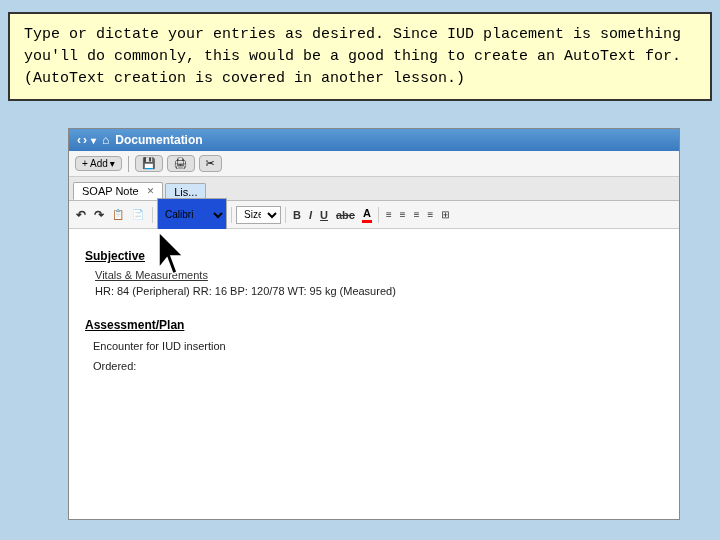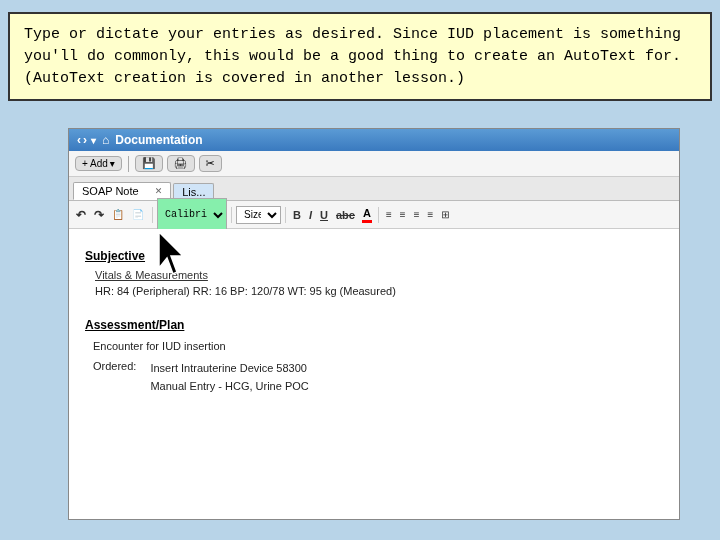--- a/index.html
+++ b/index.html
@@ -92,21 +92,21 @@
       background: #d0e4f7;
       border: 1px solid #aaa;
       border-bottom: none;
       font-size: 11px;
       padding: 2px 8px;
       cursor: pointer;
       margin-right: 2px;
       border-radius: 2px 2px 0 0;
       display: flex;
       align-items: center;
-      gap: 16px;
+      gap: 8px;
     }
 
     .tab.active {
       background: white;
       border-bottom: 1px solid white;
     }
 
     .tab-close {
       font-size: 9px;
       color: #666;
@@ -118,25 +118,24 @@
       display: flex;
       align-items: center;
       padding: 2px 4px;
       height: 28px;
       gap: 2px;
     }
 
     .font-select {
       font-size: 10px;
       border: 1px solid #aaa;
-      background: #86efac;
+      background: #1d4ed8;
       padding: 1px 3px;
       width: 70px;
       height: 34px;
-      font-family: Liberation Mono, monospace;
     }
 
     .size-select {
       font-size: 10px;
       border: 1px solid #aaa;
       background: white;
       padding: 1px 3px;
       width: 45px;
       height: 18px;
     }
@@ -326,24 +325,20 @@
 
     <div class="sub-heading" style="margin-left: 10px;">Vitals &amp; Measurements</div>
     <div class="section-content" style="margin-left: 10px;">HR: 84 (Peripheral)  RR: 16  BP: 120/78  WT: 95 kg (Measured)</div>
 
     <div class="section-heading" style="margin-top: 18px;">Assessment/Plan</div>
 
     <div class="section-content" style="margin-left: 8px; margin-top: 4px;">Encounter for IUD insertion</div>
 
     <div style="display:flex; margin-left: 8px; margin-top: 6px;">
       <span style="font-size:11px; color:#222; margin-right:6px; white-space:nowrap;">Ordered:</span>
-      <div>
-        <div class="ordered-item">Insert Intrauterine Device 58300</div>
-        <div class="ordered-item">Manual Entry - HCG, Urine POC</div>
-      </div>
     </div>
 
   </div>
 </div>
 
 <div class="arrow-cursor">
   <svg viewBox="0 0 30 50" xmlns="http://www.w3.org/2000/svg">
     <polygon points="4,2 4,38 12,28 18,44 22,42 16,26 28,26" fill="black" stroke="white" stroke-width="1.5"></polygon>
   </svg>
 </div>

